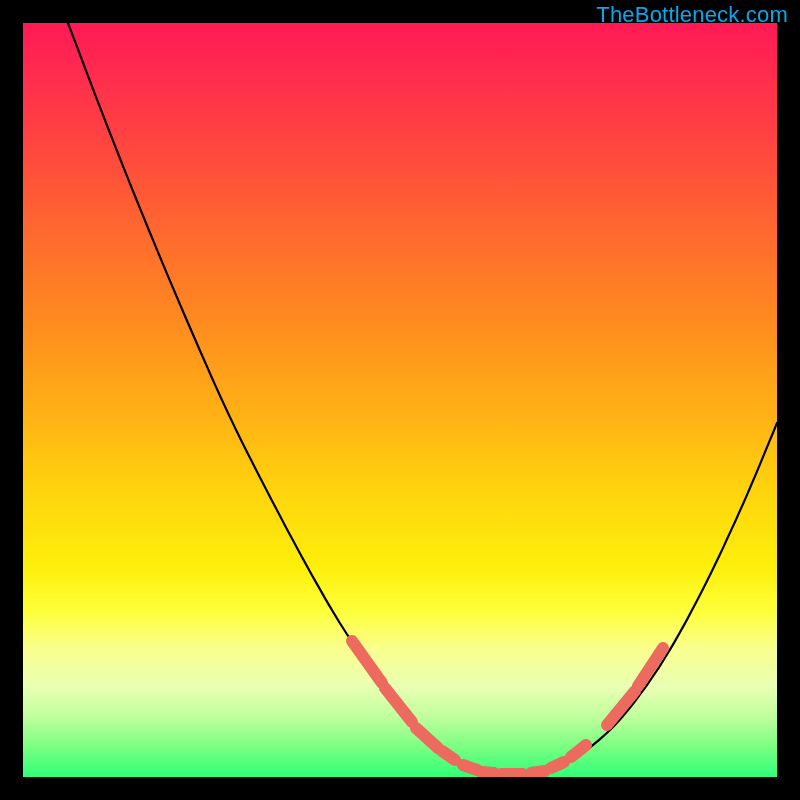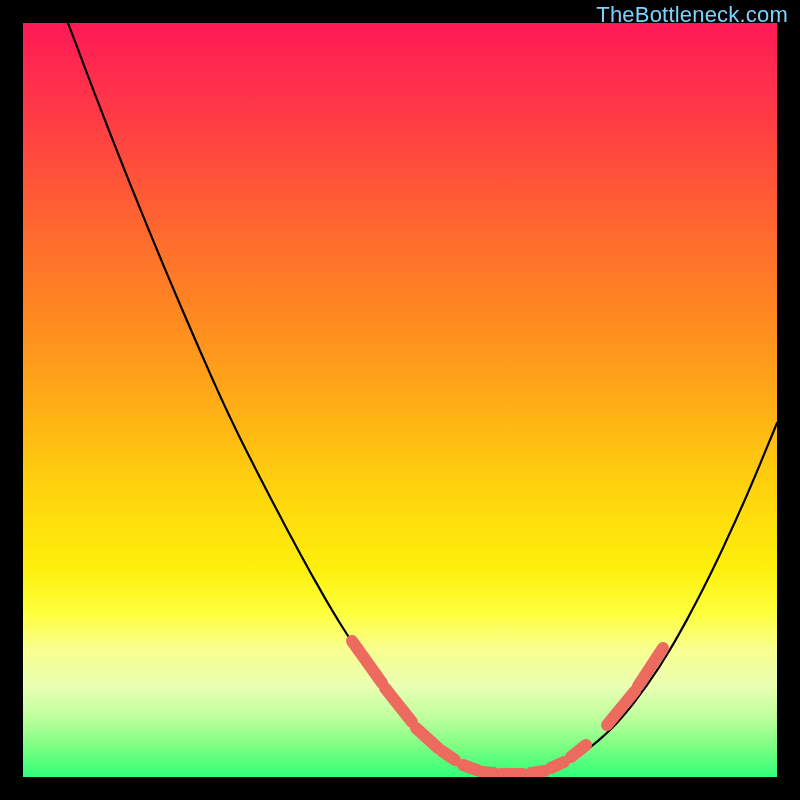--- a/index.html
+++ b/index.html
@@ -41,21 +41,21 @@
       #7bff82 96%,
       #2fff78 100%
     );
   }
   .watermark {
     position: absolute;
     top: 2px;
     right: 12px;
     font-size: 22px;
     font-weight: 500;
-    color: #7dd3fc;
+    color: #0ea5e9;
     letter-spacing: 0.2px;
     z-index: 5;
   }
   svg.curve {
     position: absolute;
     left: 0;
     top: 0;
     width: 754px;
     height: 754px;
     z-index: 3;

